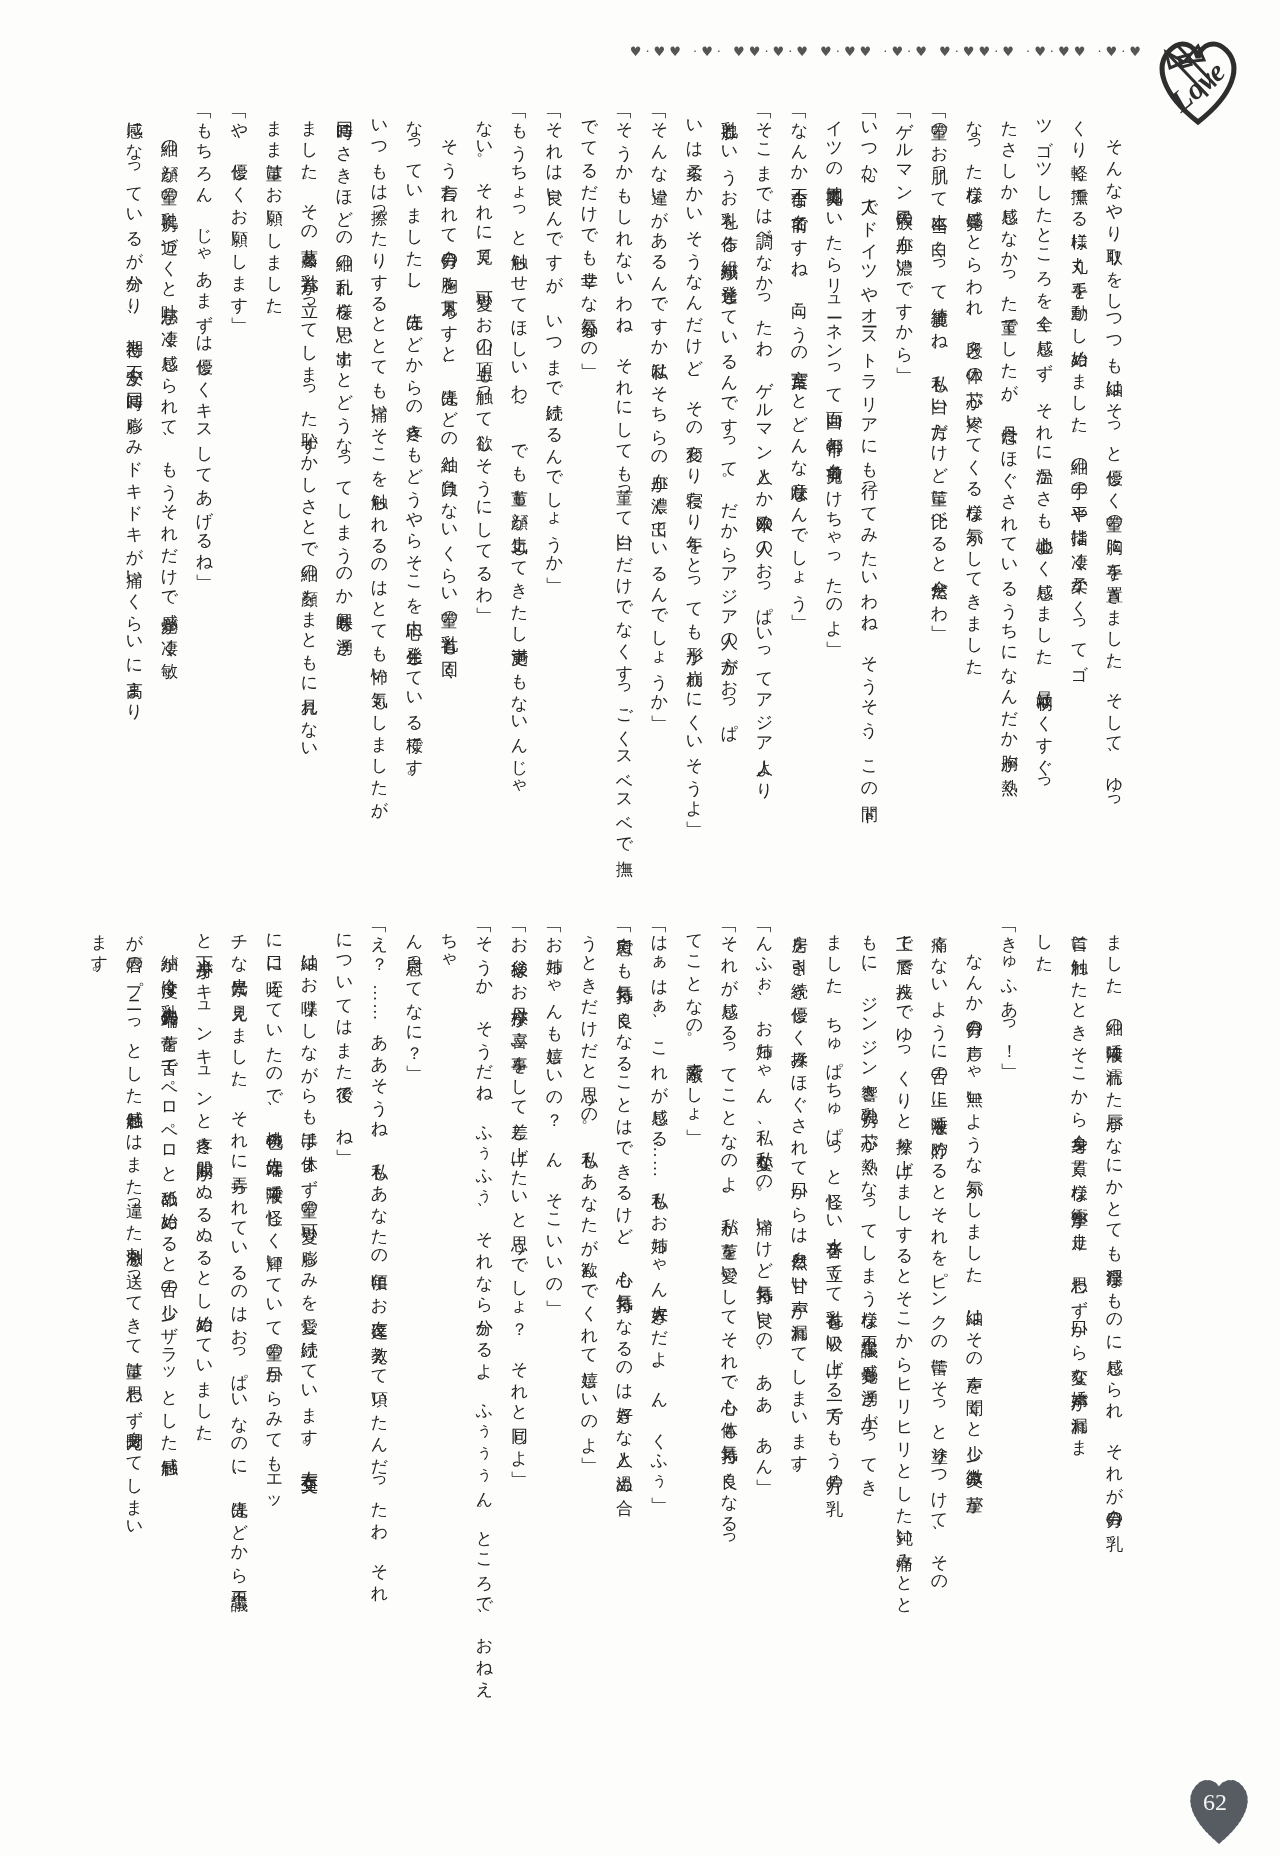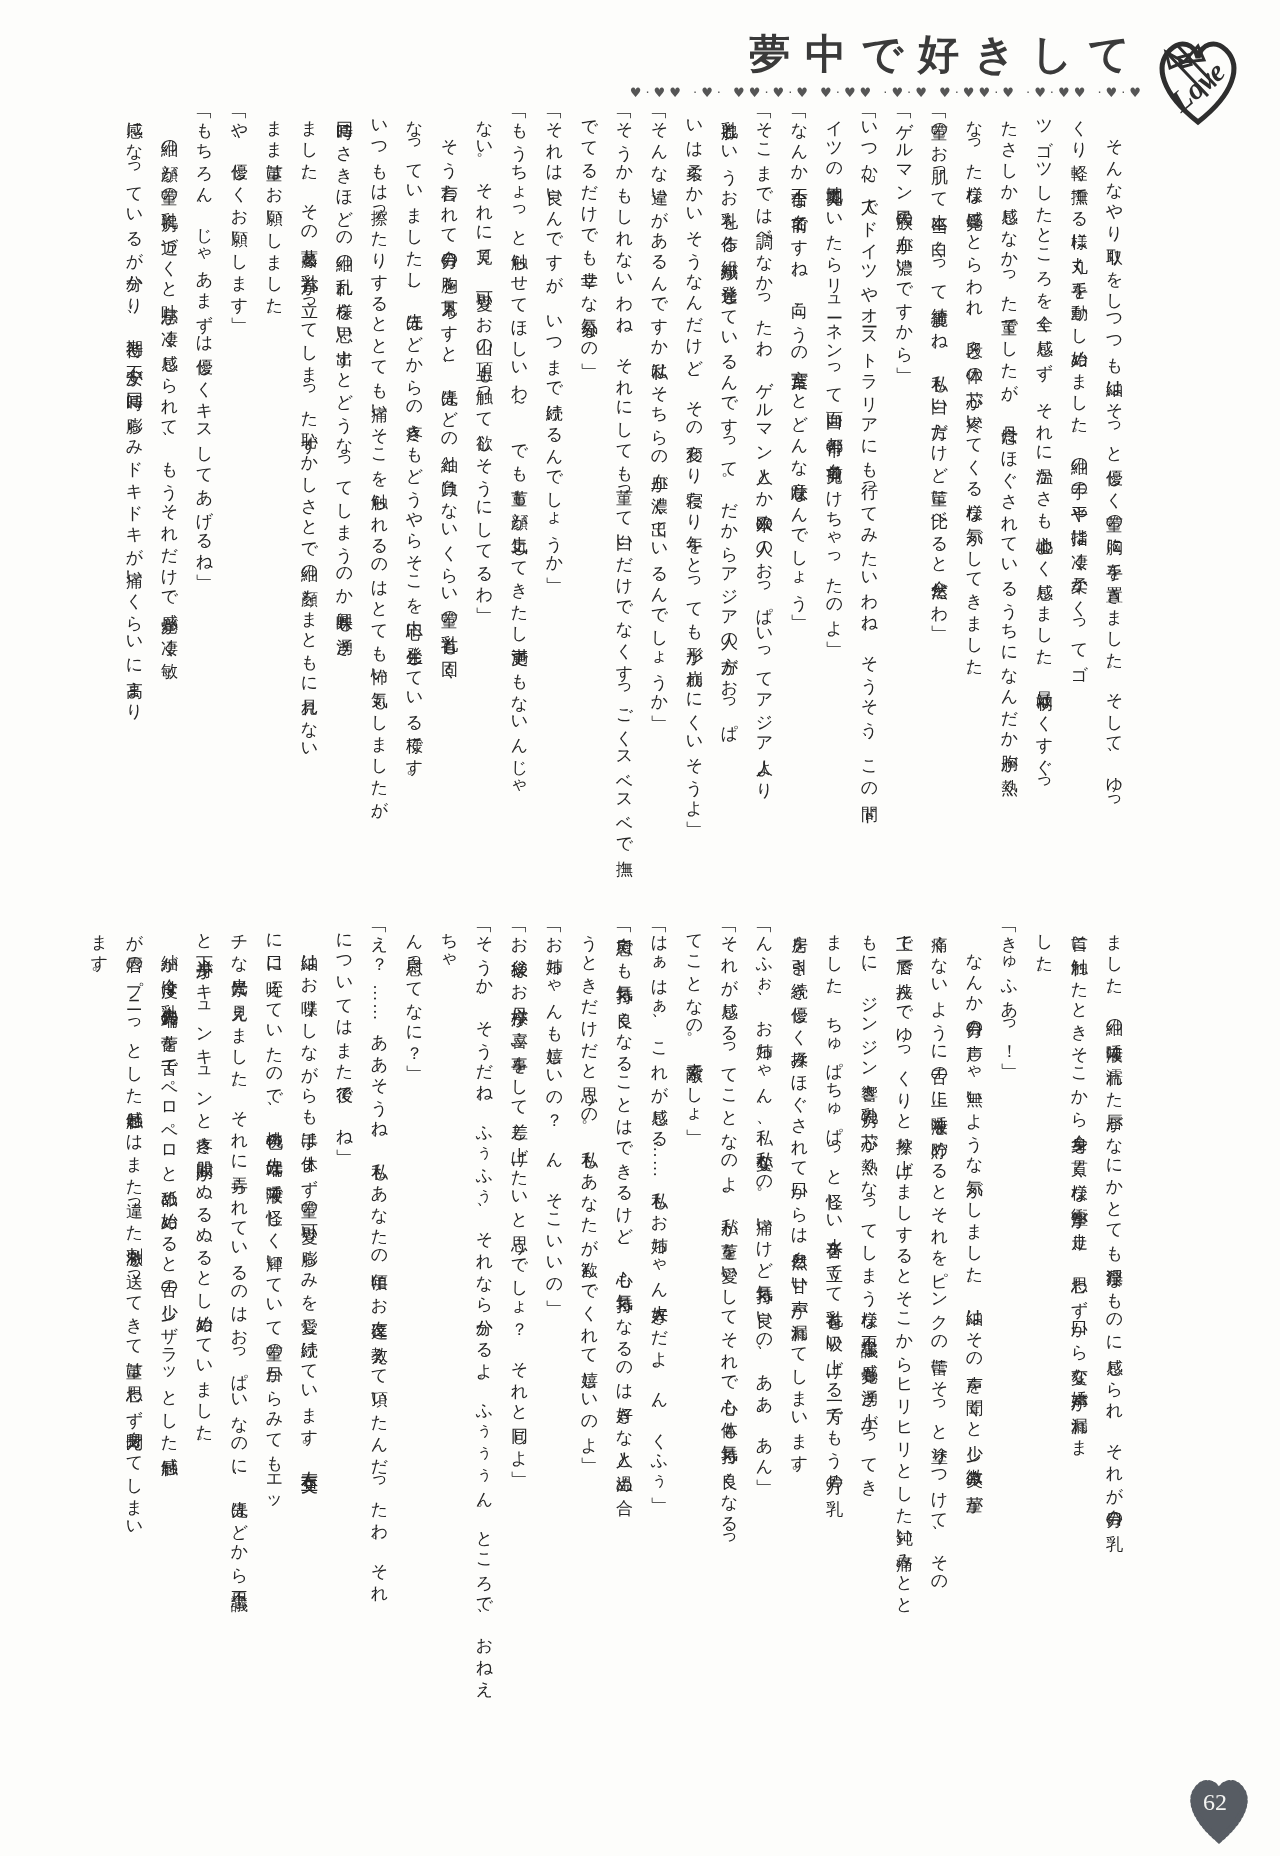--- a/index.html
+++ b/index.html
@@ -37,21 +37,20 @@
   .block-top{top:108px;height:782px;}
   .block-bottom{top:922px;height:788px;}
   .page-number-badge{position:absolute;left:1183px;top:1770px;width:72px;height:78px;}
 </style>
 </head>
 <body>
 
 <div class="scan-edge">一 丶 亠 ・ ー 丷 ・ 一 ー 丶 ・ 亠 一 ・ ー 丶 ・ 一 亠 ー ・ 丶 一 ・ ー</div>
 
 <div class="header">
-  <div class="header-title">夢中で好きして</div>
   <div class="hearts-divider">♥·♥♥ ·♥· ♥♥·♥·♥ ♥·♥♥ ·♥·♥ ♥·♥♥·♥ ·♥·♥♥ ·♥·♥</div>
 </div>
 
 <svg class="love-logo" viewBox="0 0 104 104" xmlns="http://www.w3.org/2000/svg">
   <path d="M52,94 C16,66 8,38 24,22 C35,11 49,16 52,30 C55,16 69,11 80,22 C96,38 88,66 52,94 Z" fill="none" stroke="#2e2e2e" stroke-width="5"></path>
 
   <path d="M30,16 L70,58 M22,26 L62,68" fill="none" stroke="#2e2e2e" stroke-width="3"></path>
 
   <g fill="none" stroke="#2e2e2e" stroke-width="3">
     <path d="M38,34 L20,24 L24,40 Z"></path>

